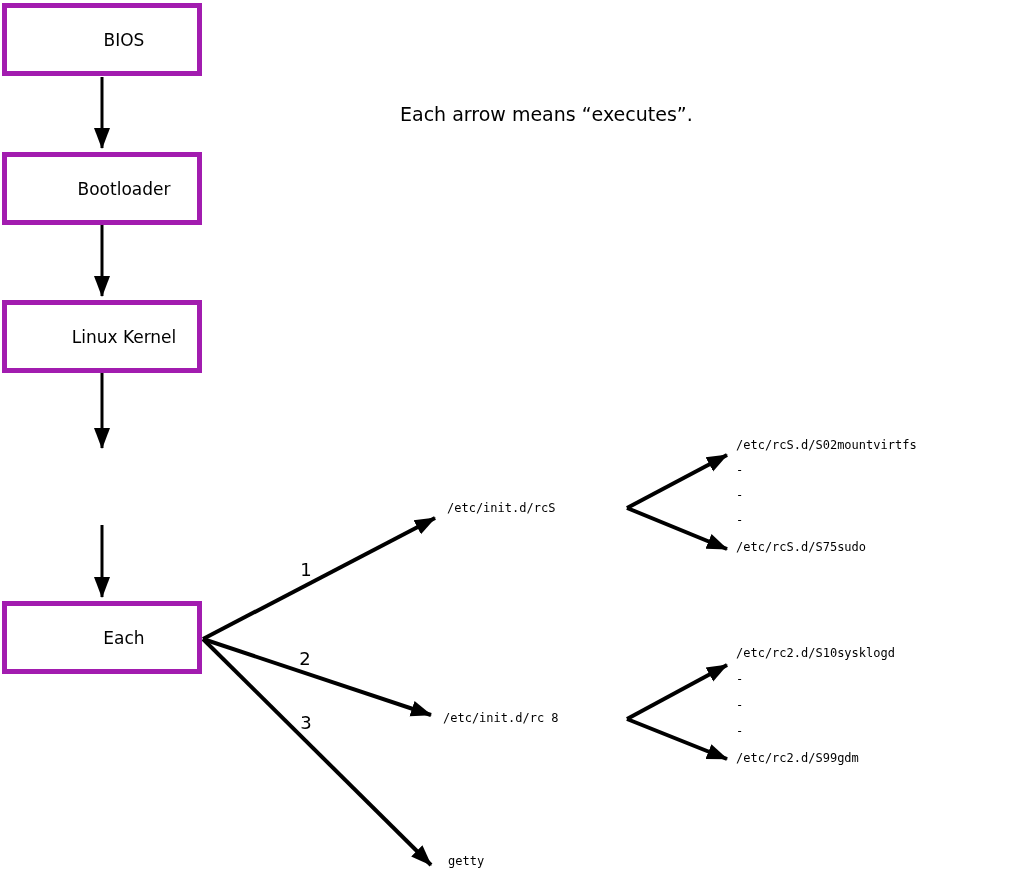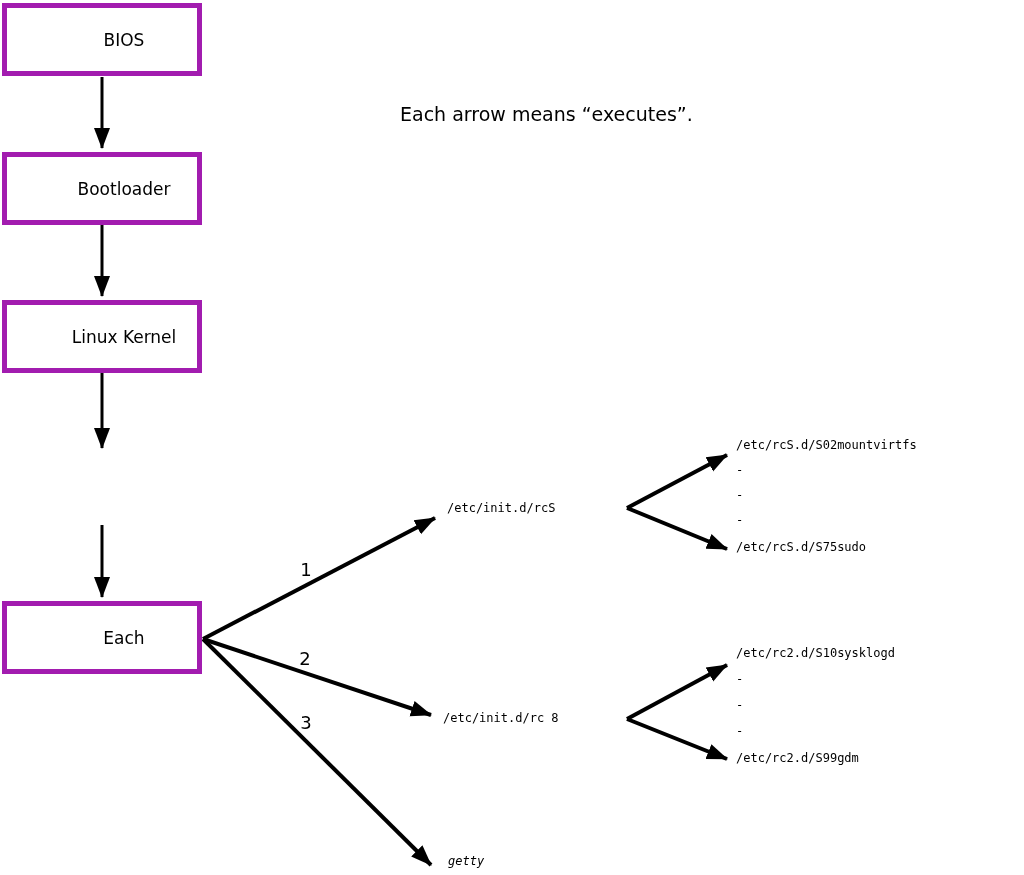--- a/index.html
+++ b/index.html
@@ -72,21 +72,21 @@
   .t-rcs-d0     { left: 736px; top: 461px; }
   .t-rcs-d1     { left: 736px; top: 486px; }
   .t-rcs-d2     { left: 736px; top: 511px; }
   .t-rcs-last   { left: 736px; top: 538px; }
   .t-rc2-script { left: 443px; top: 709px; }
   .t-rc2-first  { left: 736px; top: 644px; }
   .t-rc2-d0     { left: 736px; top: 670px; }
   .t-rc2-d1     { left: 736px; top: 696px; }
   .t-rc2-d2     { left: 736px; top: 722px; }
   .t-rc2-last   { left: 736px; top: 749px; }
-  .t-getty      { left: 448px; top: 852px; font-style: italic; }
+  .t-getty      { left: 448px; top: 852px; }
 </style>
 </head>
 <body>
 
 <div class="diagram">
 
   <svg class="arrows-layer" viewBox="0 0 1024 875" xmlns="http://www.w3.org/2000/svg">
     <defs>
       <marker id="ah" markerUnits="userSpaceOnUse" markerWidth="24" markerHeight="20" refX="20" refY="9" orient="auto">
         <path d="M0,1 L21,9 L0,17 Z" fill="#000000"></path>

